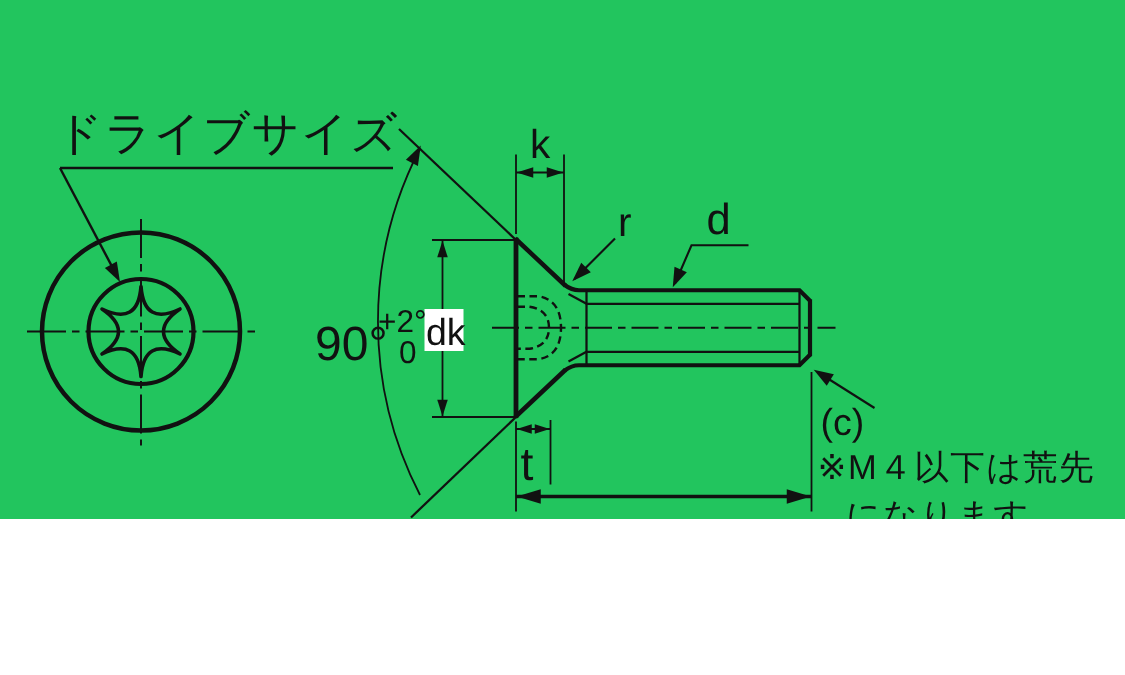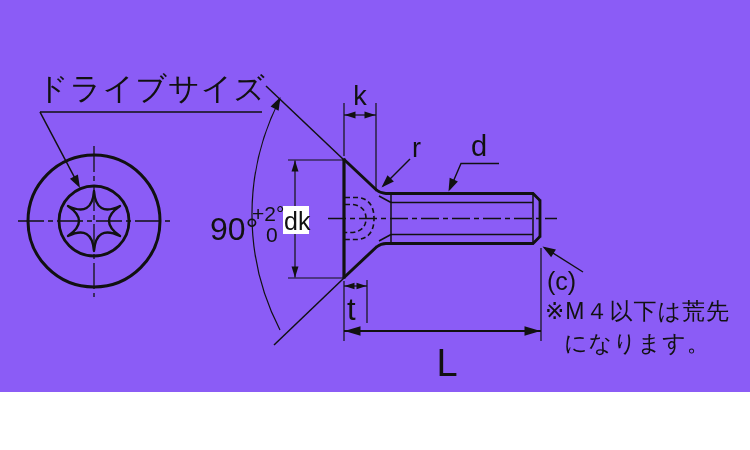--- a/index.html
+++ b/index.html
@@ -1,16 +1,16 @@
 <!DOCTYPE html>
 <html><head>
 <meta charset="utf-8">
 <style>
   html,body{margin:0;padding:0;background:#fff;}
-  .stage{position:relative;width:750px;height:392px;background:#8b5cf6;overflow:hidden;}
+  .stage{position:relative;width:750px;height:346px;background:#22c55e;overflow:hidden;}
   svg{position:absolute;left:0;top:0;}
   svg text{font-family:"Liberation Sans","DejaVu Sans",sans-serif;fill:#111;}
   .jp{letter-spacing:1px;}
 </style>
 </head>
 <body>
 
 <div class="stage">
 <svg width="750" height="450" viewBox="0 0 750 450">
 

